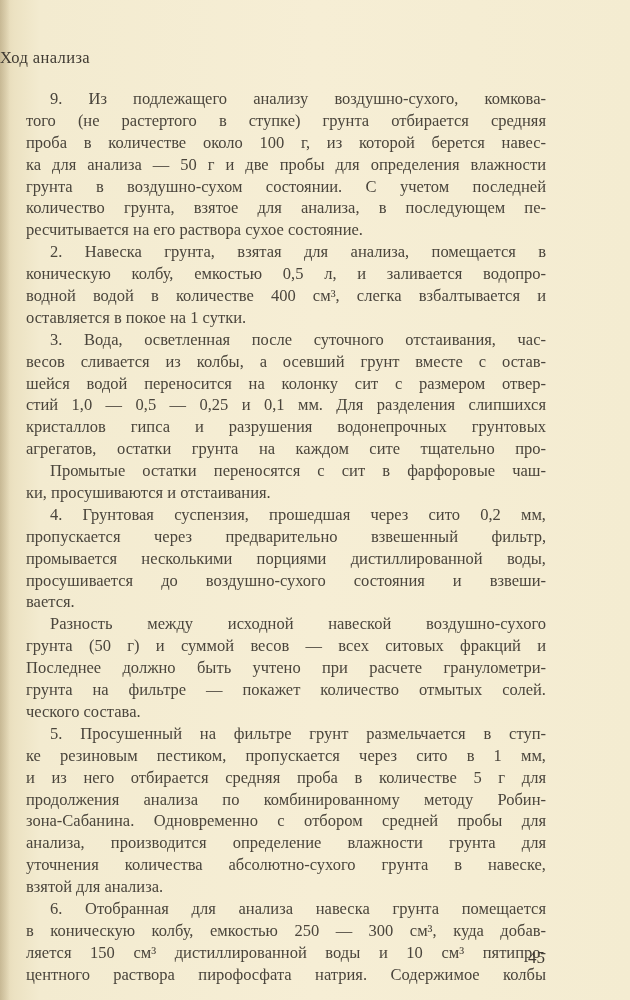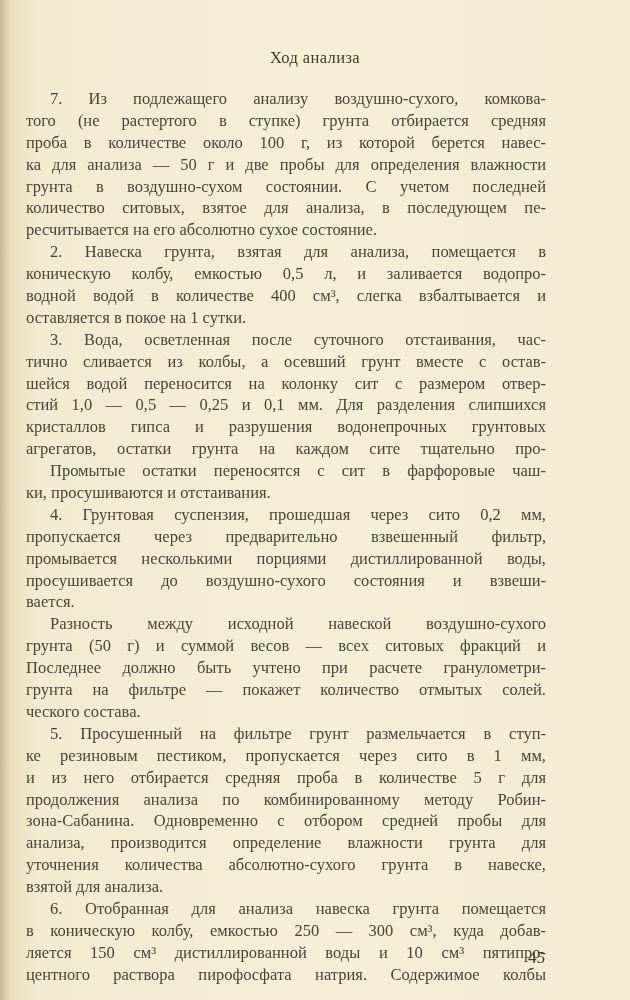--- a/index.html
+++ b/index.html
@@ -14,21 +14,21 @@
     position: absolute; inset: 0;
     background:
       linear-gradient(90deg, #e2d6b4 0px, #ece2c2 14px, #f3ebd0 40px, #f6eed5 50%, #f4ecd1 100%);
   }
   .page::before {
     content: ""; position: absolute; left: 0; top: 0; bottom: 0; width: 10px;
     background: linear-gradient(90deg, rgba(150,130,90,0.35), rgba(150,130,90,0));
   }
   .title {
     position: absolute; left: 0; right: 0; top: 48px;
-    text-align: center; font-size: 16.5px; letter-spacing: 0.4px;
+    font-size: 16.5px; letter-spacing: 0.4px;
     color: #3f3a32;
   }
   .text {
     position: absolute; left: 26px; width: 520px; top: 88px;
     font-size: 16.5px; line-height: 21.9px;
     text-align: justify;
   }
   .line {
     display: block; height: 21.9px; white-space: nowrap;
     text-align: justify; text-align-last: justify;
@@ -39,33 +39,33 @@
     position: absolute; left: 528px; top: 948px;
     font-size: 17px; color: #3f3a32;
   }
 </style>
 </head>
 <body>
 
 <div class="page">
   <div class="title">Ход анализа</div>
   <div class="text" id="body-text">
-      <span class="line indent">7. Из подлежащего анализу воздушно-сухого, комкова-</span>
+      <span class="line indent">9. Из подлежащего анализу воздушно-сухого, комкова-</span>
       <span class="line">того (не растертого в ступке) грунта отбирается средняя</span>
       <span class="line">проба в количестве около 100 г, из которой берется навес-</span>
       <span class="line">ка для анализа — 50 г и две пробы для определения влажности</span>
       <span class="line">грунта в воздушно-сухом состоянии. С учетом последней</span>
-      <span class="line">количество ситовых, взятое для анализа, в последующем пе-</span>
-      <span class="line last">ресчитывается на его абсолютно сухое состояние.</span>
+      <span class="line">количество грунта, взятое для анализа, в последующем пе-</span>
+      <span class="line last">ресчитывается на его раствора сухое состояние.</span>
       <span class="line indent">2. Навеска грунта, взятая для анализа, помещается в</span>
       <span class="line">коническую колбу, емкостью 0,5 л, и заливается водопро-</span>
       <span class="line">водной водой в количестве 400 см³, слегка взбалтывается и</span>
       <span class="line last">оставляется в покое на 1 сутки.</span>
       <span class="line indent">3. Вода, осветленная после суточного отстаивания, час-</span>
-      <span class="line">тично сливается из колбы, а осевший грунт вместе с остав-</span>
+      <span class="line">весов сливается из колбы, а осевший грунт вместе с остав-</span>
       <span class="line">шейся водой переносится на колонку сит с размером отвер-</span>
       <span class="line">стий 1,0 — 0,5 — 0,25 и 0,1 мм. Для разделения слипшихся</span>
       <span class="line">кристаллов гипса и разрушения водонепрочных грунтовых</span>
       <span class="line">агрегатов, остатки грунта на каждом сите тщательно про-</span>
       <span class="line indent">Промытые остатки переносятся с сит в фарфоровые чаш-</span>
       <span class="line last">ки, просушиваются и отстаивания.</span>
       <span class="line indent">4. Грунтовая суспензия, прошедшая через сито 0,2 мм,</span>
       <span class="line">пропускается через предварительно взвешенный фильтр,</span>
       <span class="line">промывается несколькими порциями дистиллированной воды,</span>
       <span class="line">просушивается до воздушно-сухого состояния и взвеши-</span>

